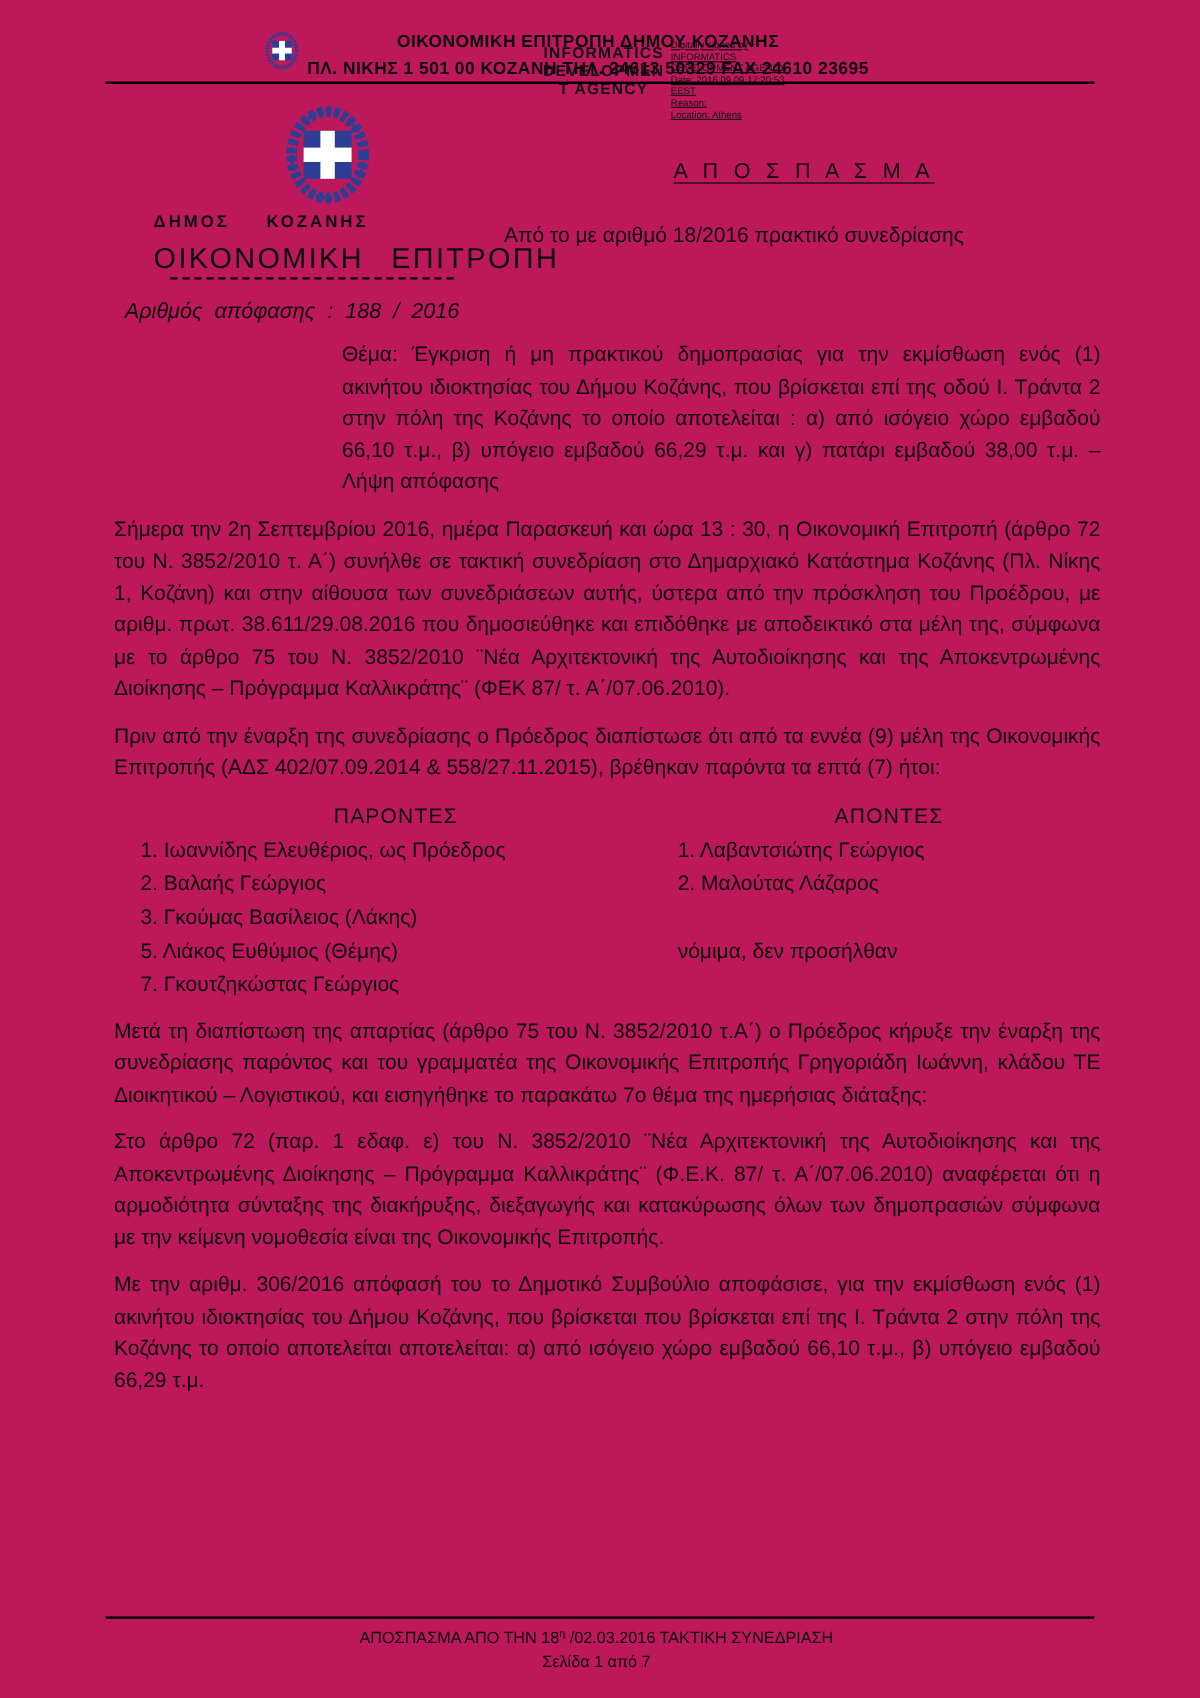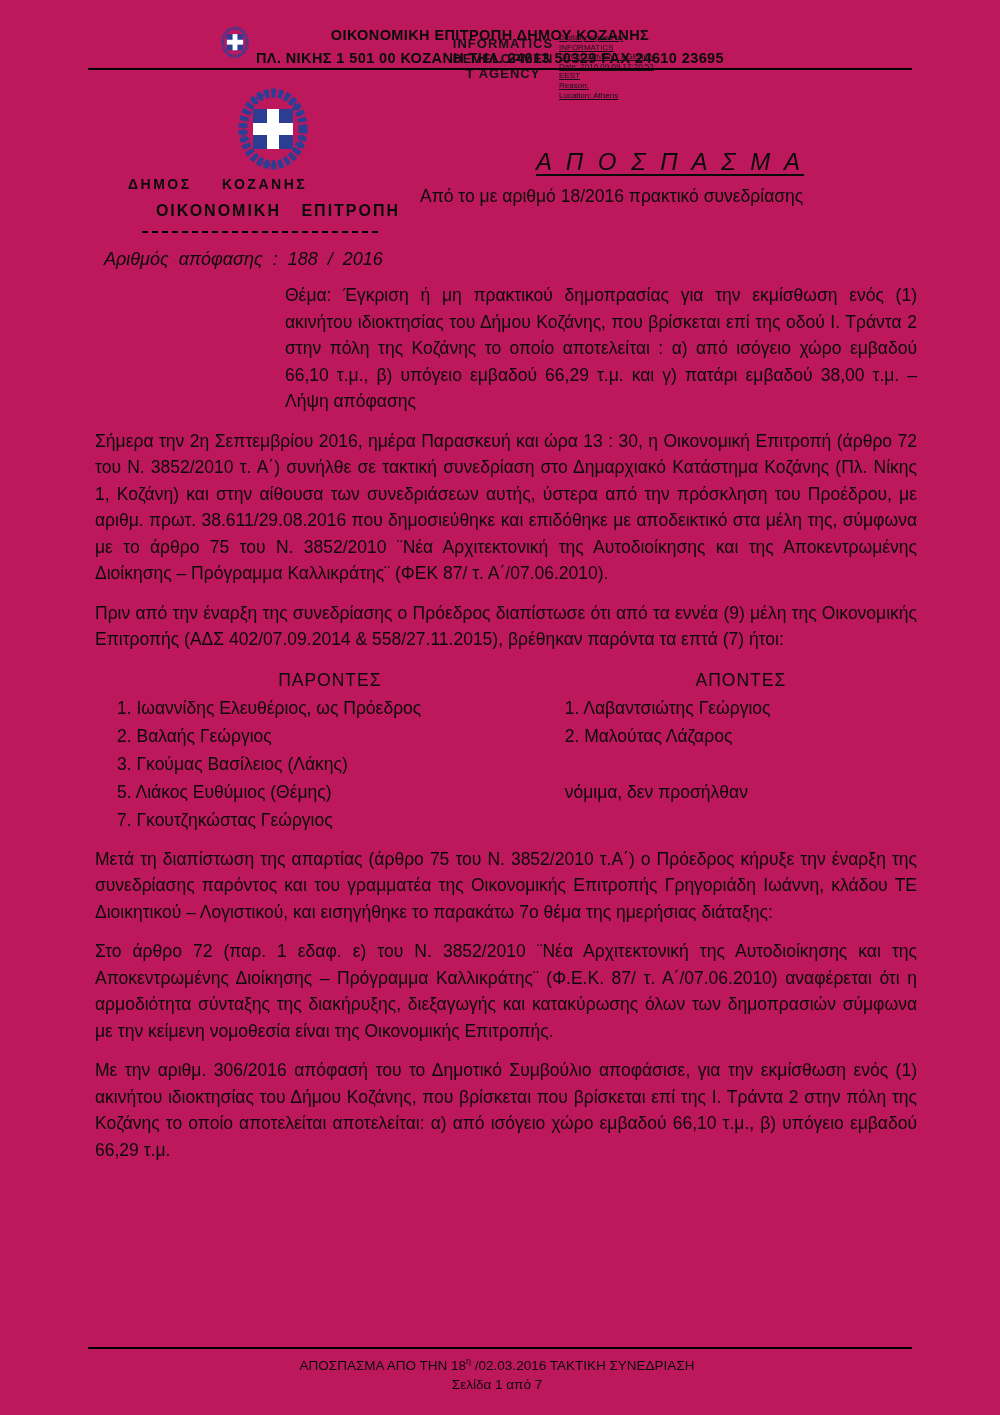--- a/index.html
+++ b/index.html
@@ -17,28 +17,28 @@
   .stamp-big { position:absolute; top:36px; left:437px; width:132px; text-align:center;
     font-size:13px; font-weight:bold; line-height:15px; letter-spacing:1px; color:#111; }
   .stamp-small { position:absolute; top:33px; left:559px; width:170px;
     font-size:8px; line-height:9.6px; color:#111;text-decoration:underline; }
   .rule-top { position:absolute; top:68px; left:88px; width:824px; border-top:2px solid #000; }
   
   .emblem-large { position:absolute; top:88px; left:238px; }
   .org-line1 { position:absolute; top:176px; left:128px; width:300px; 
     font-size:14px; font-weight:bold; letter-spacing:2.5px; word-spacing:24px; white-space:pre; }
   .org-line2 { position:absolute; top:202px; left:128px; width:300px; text-align:center;
-    font-size:16px; font-weight:bold; letter-spacing:2px; word-spacing:14px; white-space:pre; }
+    font-size:24px; font-weight:normal; letter-spacing:2px; word-spacing:14px; white-space:pre; }
   .org-dashes { position:absolute; top:231px; left:142px; width:236px; border-top:2px dashed #000; }
   .decision-line { position:absolute; top:249px; left:104px; font-size:18px;
     font-style:italic; word-spacing:5px; }
   
   .apospasma { position:absolute; top:132px; left:440px; width:460px; text-align:center;
-    font-size:24px; font-style:italic; letter-spacing:4px; text-decoration:underline;
-    text-underline-offset:4px; white-space:pre;margin-top:16px; }
+    font-size:18px; letter-spacing:4px; text-decoration:underline;
+    text-underline-offset:4px; white-space:pre; }
   .from-line { position:absolute; top:186px; left:420px; width:480px; text-align:left;
     font-size:17.5px; }
   .anartitea { position:absolute; top:249px; left:425px; width:470px; text-align:center;
     font-size:17.5px; font-style:italic; letter-spacing:2.5px; text-decoration:underline;
     text-underline-offset:4px; white-space:pre; }
   
   .content { position:absolute; top:282px; left:95px; width:822px;
     font-size:17.5px; line-height:26.5px; }
   .subject { margin-left:190px; text-align:justify; margin-bottom:13px; }
   .para { text-align:justify; margin-bottom:13px; }

